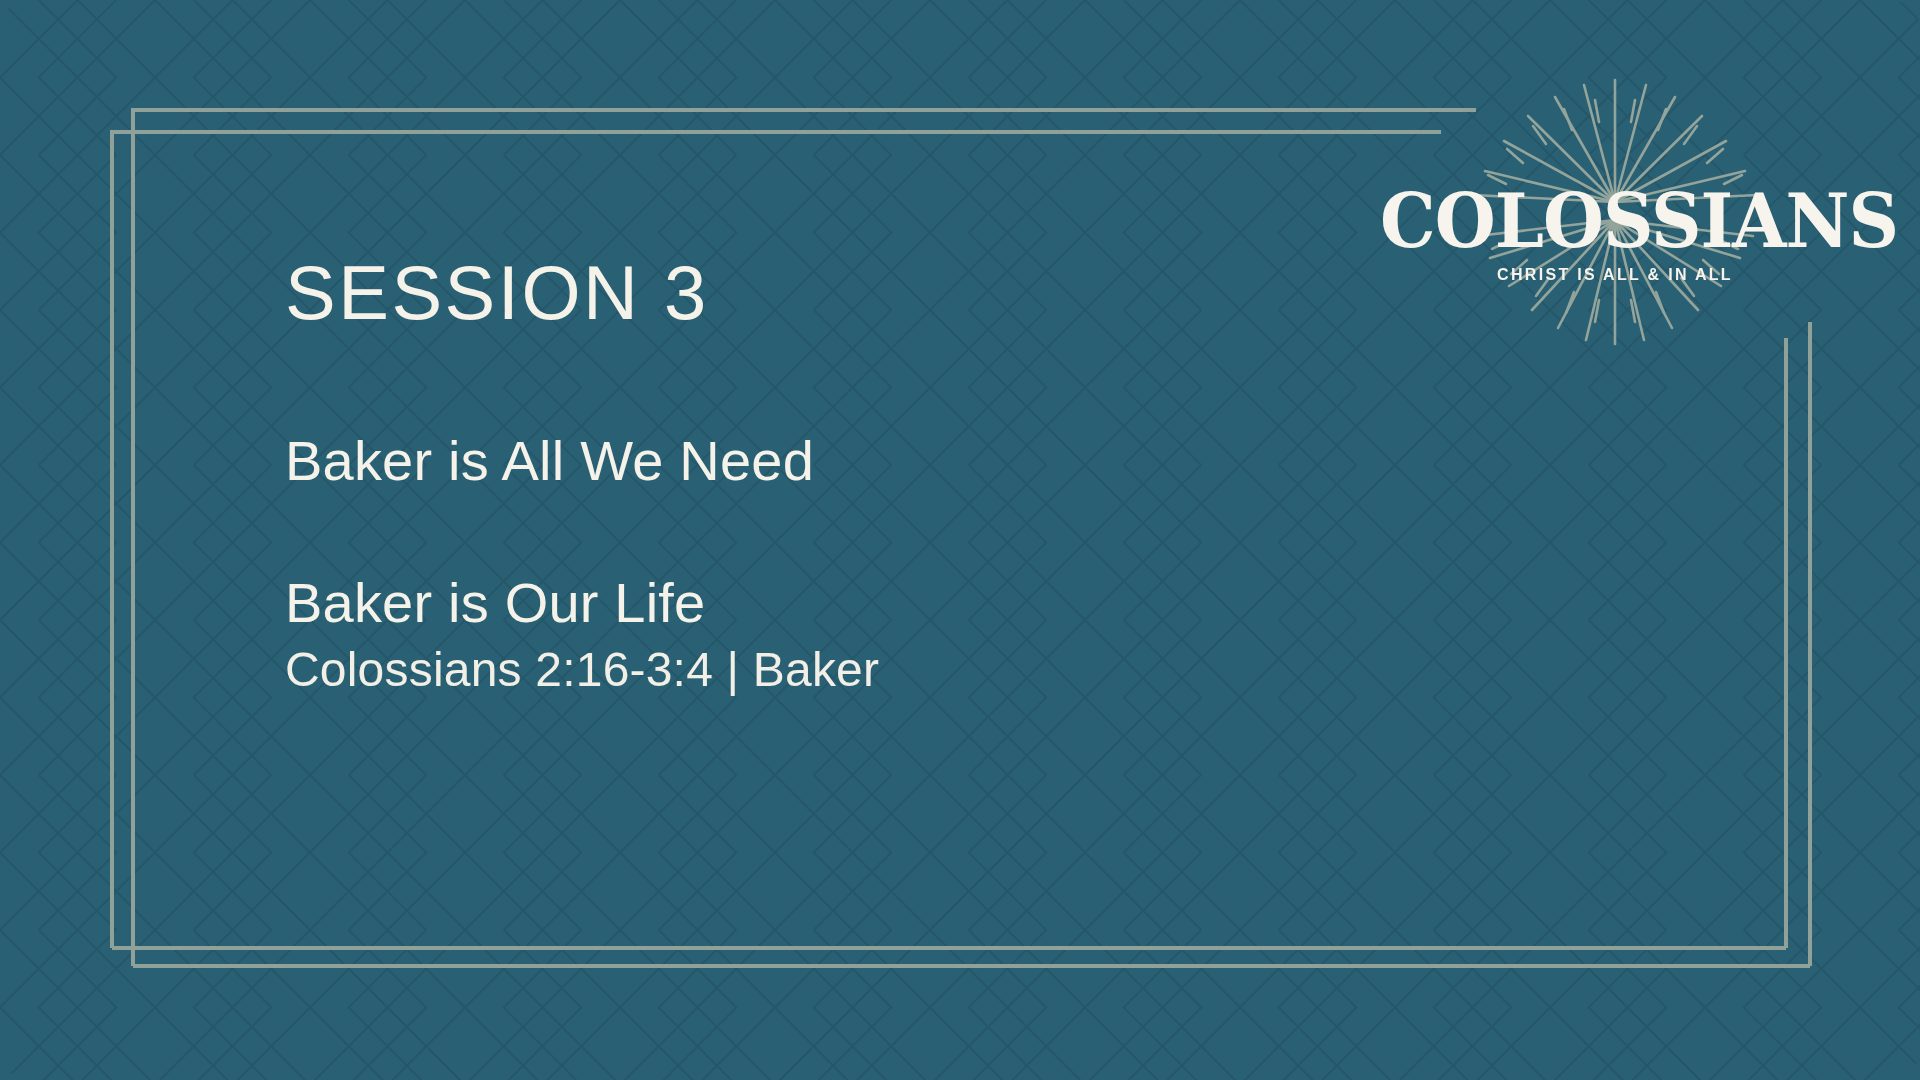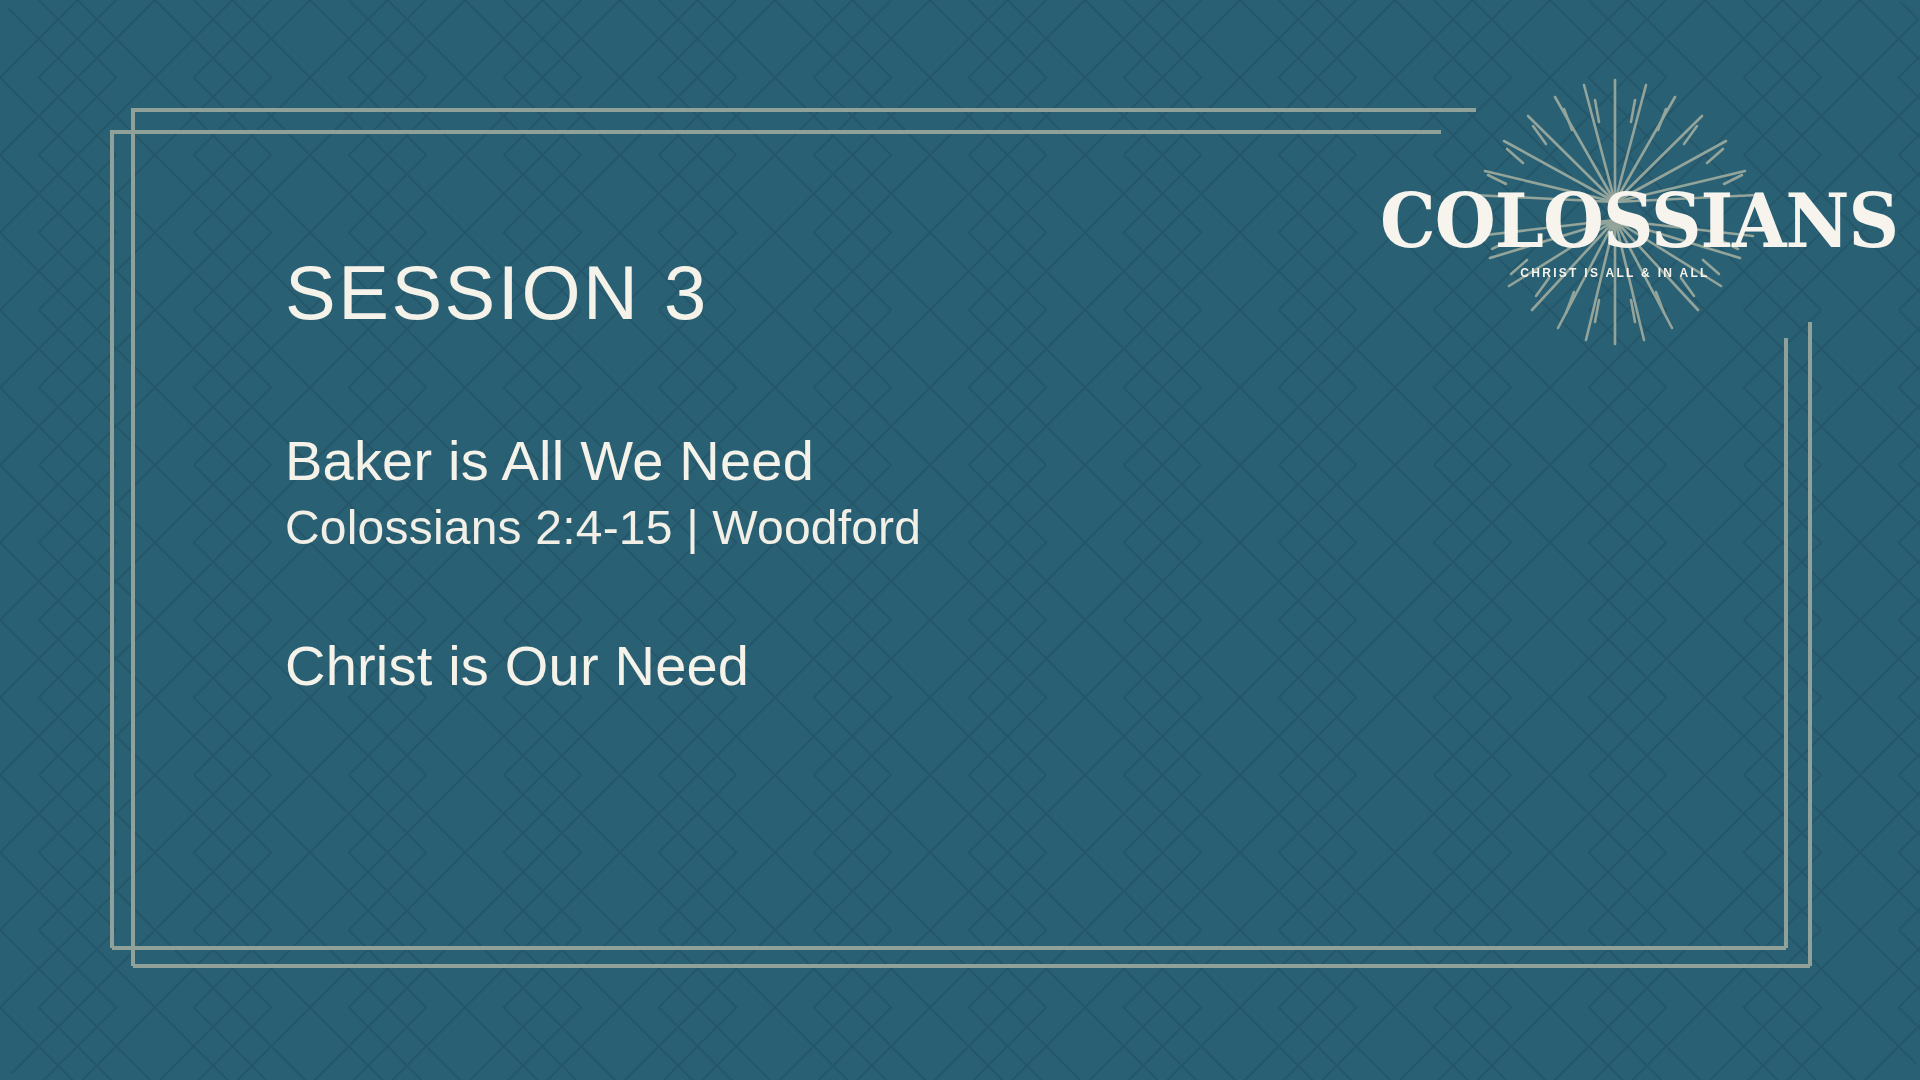--- a/index.html
+++ b/index.html
@@ -109,21 +109,21 @@
     letter-spacing:-1px;
     line-height:1;
     transform:scaleY(1.08);
     transform-origin:center top;
     white-space:nowrap;
   }
 
   #logo-tagline {
     margin-top:14px;
     font-family:"Liberation Sans", sans-serif;
-    font-size:12px;
+    font-size:16px;
     font-weight:700;
     color:#f6f4ec;
     letter-spacing:2.3px;
     line-height:1;
     white-space:nowrap;
   }
 </style>
 </head>
 <body>
 
@@ -167,25 +167,25 @@
       <line x1="1786" y1="948" x2="1786" y2="338"></line>
     </g>
   </svg>
 
   <div id="text-block">
 
     <div id="session-label">SESSION 3</div>
 
     <div class="session-group" id="session-group-1">
       <div class="session-title">Baker is All We Need</div>
-      <div class="session-ref">Colossians 2:4-15 | Woodford</div>
     </div>
 
     <div class="session-group" id="session-group-2">
-      <div class="session-title">Christ is Our Need</div>
+      <div class="session-title">Baker is Our Life</div>
+      <div class="session-ref">Colossians 2:16-3:4 | Baker</div>
     </div>
 
   </div>
 
   <div id="logo">
 
     <svg id="logo-burst" viewBox="0 0 470 300" aria-hidden="true">
       <g stroke="#93a49b" stroke-width="2.6" stroke-linecap="round" fill="none">
 
         <line x1="235" y1="140" x2="235" y2="18"></line>

